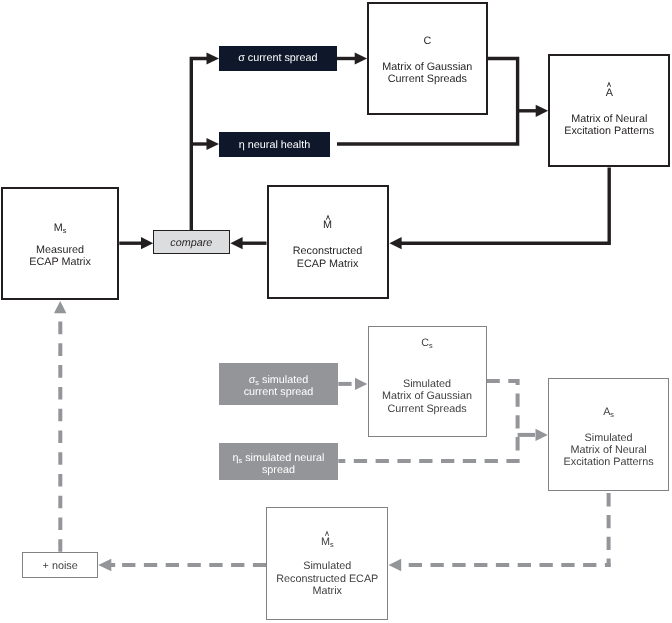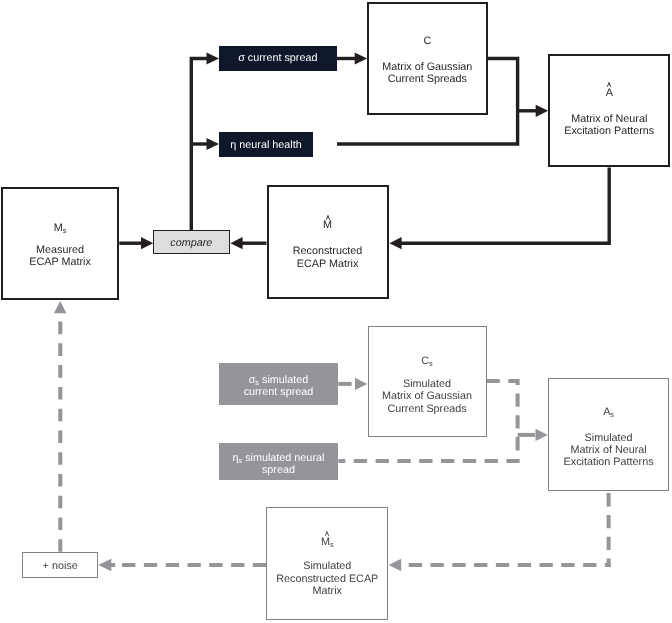--- a/index.html
+++ b/index.html
@@ -94,21 +94,21 @@
 </div>
 
 <div class="box compare" style="left:153.0px;top:229.9px;width:76.5px;height:24px;">
   <div class="tx" style="top:6.0px;">compare</div>
 </div>
 
 <div class="box dark" style="left:219px;top:46.1px;width:117.7px;height:24.5px;">
   <div class="tx" style="top:5.6px;">σ current spread</div>
 </div>
 
-<div class="box dark" style="left:219px;top:131.7px;width:94px;height:25.1px;text-decoration:underline;">
+<div class="box dark" style="left:219px;top:131.7px;width:111px;height:25.1px;text-decoration:underline;">
   <div class="tx" style="top:6.9px;">η neural health</div>
 </div>
 
 <div class="box solid" style="left:366.8px;top:2.4px;width:121.0px;height:112.3px;">
   <div class="tx sym" style="top:30.7px;">C</div>
   <div class="tx" style="top:56.3px;">Matrix of Gaussian</div>
   <div class="tx" style="top:68.8px;">Current Spreads</div>
 </div>
 
 <div class="box solid" style="left:548.1px;top:54.1px;width:122.3px;height:113.4px;">
@@ -137,21 +137,21 @@
   <div class="tx" style="top:10.8px;"><span>σ</span><sub>s</sub><span> simulated</span></div>
   <div class="tx" style="top:23.3px;">current spread</div>
 </div>
 
 <div class="box grayfill" style="left:218.6px;top:442.6px;width:119.7px;height:37.2px;">
   <div class="tx" style="top:9.2px;"><span>η</span><sub>s</sub><span> simulated neural</span></div>
   <div class="tx" style="top:21.7px;">spread</div>
 </div>
 
 <div class="box outline-gray" style="left:367.5px;top:326.3px;width:119px;height:111.2px;">
-  <div class="tx sym" style="top:28px;"><span>C</span><sub>s</sub></div>
+  <div class="tx sym" style="top:10px;"><span>C</span><sub>s</sub></div>
   <div class="tx" style="top:50.6px;">Simulated</div>
   <div class="tx" style="top:62.9px;">Matrix of Gaussian</div>
   <div class="tx" style="top:75.3px;">Current Spreads</div>
 </div>
 
 <div class="box outline-gray" style="left:547.9px;top:378.3px;width:121.4px;height:113.1px;">
   <div class="tx sym" style="top:26.4px;"><span>A</span><sub>s</sub></div>
   <div class="tx" style="top:52.3px;">Simulated</div>
   <div class="tx" style="top:64.7px;">Matrix of Neural</div>
   <div class="tx" style="top:77.1px;">Excitation Patterns</div>

